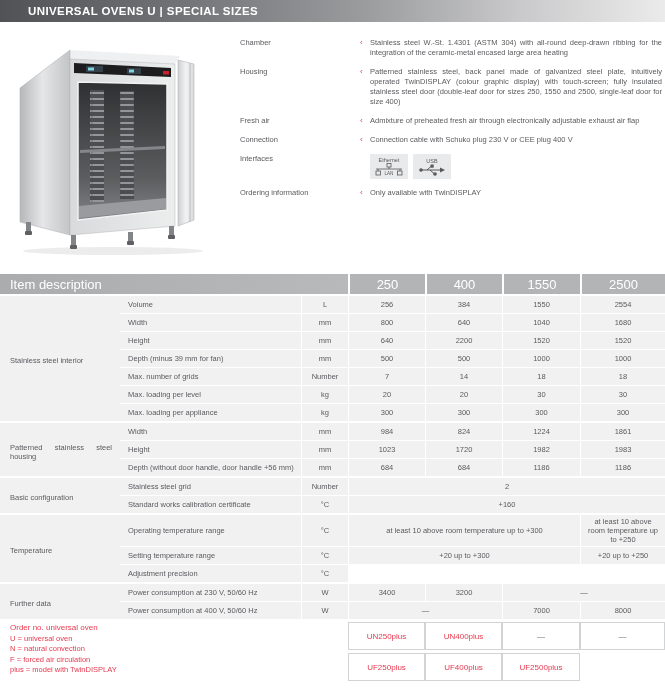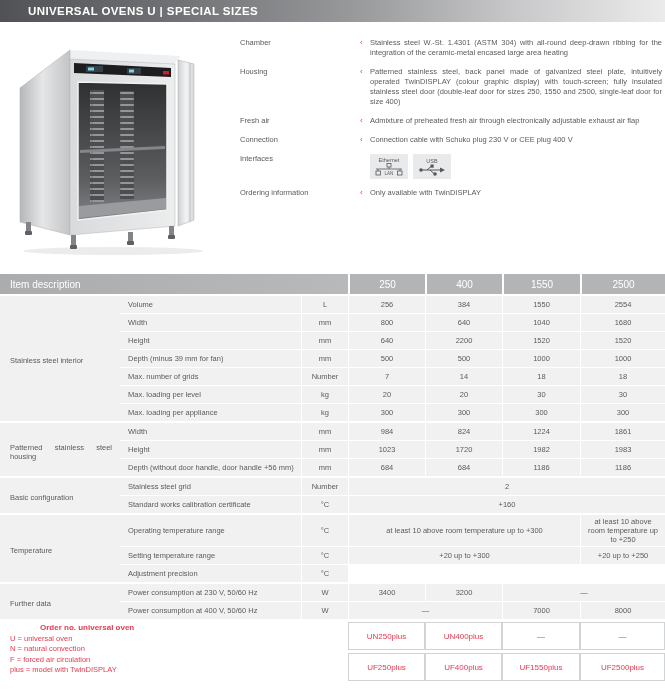--- a/index.html
+++ b/index.html
@@ -17,38 +17,38 @@
   .slabel{width:120px;flex-shrink:0;font-size:7.5px;color:#5a5b5e;line-height:10px;}
   .sbullet{width:10px;flex-shrink:0;color:#e63a50;font-size:8px;line-height:10px;}
   .stext{flex:1;font-size:7.5px;line-height:10px;text-align:justify;color:#5a5b5e;}
   .iboxes{display:flex;gap:5px;margin-left:10px;}
   .ibox{width:38px;height:25px;background:#e9eaeb;display:flex;flex-direction:column;
         align-items:center;justify-content:center;}
   .ibox-t{font-size:5.5px;color:#58595b;line-height:6px;}
   
   .tbl{padding:0;margin-top:12px;}
   .thead{display:grid;grid-template-columns:348px 77px 77px 78px 85px;height:20px;margin-bottom:2px;}
-  .thead>div{background:#b2b4b6;color:#fff;font-size:10px;display:flex;align-items:center;}
+  .thead>div{background:#b2b4b6;color:#fff;font-size:13px;display:flex;align-items:center;}
   .th-item{padding-left:10px;background:linear-gradient(90deg,#aaacae,#b7b9bb)!important;}
   .th-col{justify-content:center;border-left:2px solid #fff;box-sizing:border-box;}
   .sec{display:grid;grid-template-columns:120px 181px 47px 77px 77px 78px 85px;
        row-gap:1px;background:#fff;margin-bottom:2px;}
   .sec>div{background:#f1f1f2;color:#5a5b5e;font-size:7.5px;min-height:17px;
            display:flex;align-items:center;box-sizing:border-box;line-height:9px;}
   .cat{display:block;padding:4px 8px 0 10px;text-align:justify;}
   .rs2{grid-row:span 2}.rs3{grid-row:span 3}.rs7{grid-row:span 7}
   .p{padding:2px 6px 2px 8px;}
   .u,.v{justify-content:center;text-align:center;border-left:1px solid #fff;padding:2px 4px;}
   .c2{grid-column:span 2}.c3{grid-column:span 3}.c4{grid-column:span 4}
   .h27{min-height:27px}.h36{min-height:36px}
   
   .order{display:grid;grid-template-columns:348px 77px 77px 78px 85px;grid-auto-rows:28px;
          row-gap:3px;margin-top:3px;}
   .legend{grid-row:span 2;padding:1px 0 0 10px;}
-  .lt{color:#e63a50;font-size:8px;font-weight:bold;line-height:10.5px;margin-left:30px;}
+  .lt{color:#e63a50;font-size:8px;font-weight:normal;line-height:10.5px;}
   .ll{color:#e63a50;font-size:7.5px;line-height:10.5px;}
   .ocell{border:1px solid #d2d3d5;background:#fff;color:#e63a50;font-size:8px;
          display:flex;align-items:center;justify-content:center;text-align:right;}
   .ocell.dash{color:#6a6b6e;}
 </style>
 </head>
 <body>
 
 <div id="page">
 
@@ -298,18 +298,17 @@
         <div class="ll">N = natural convection</div>
         <div class="ll">F = forced air circulation</div>
         <div class="ll">plus = model with TwinDISPLAY</div>
       </div>
       <div class="ocell">UN250plus</div>
       <div class="ocell">UN400plus</div>
       <div class="ocell dash">—</div>
       <div class="ocell dash">—</div>
       <div class="ocell">UF250plus</div>
       <div class="ocell">UF400plus</div>
-      <div class="ocell">UF1550plus</div>
       <div class="ocell">UF2500plus</div>
     </div>
   </div>
 
 </div>
 
 </body></html>

